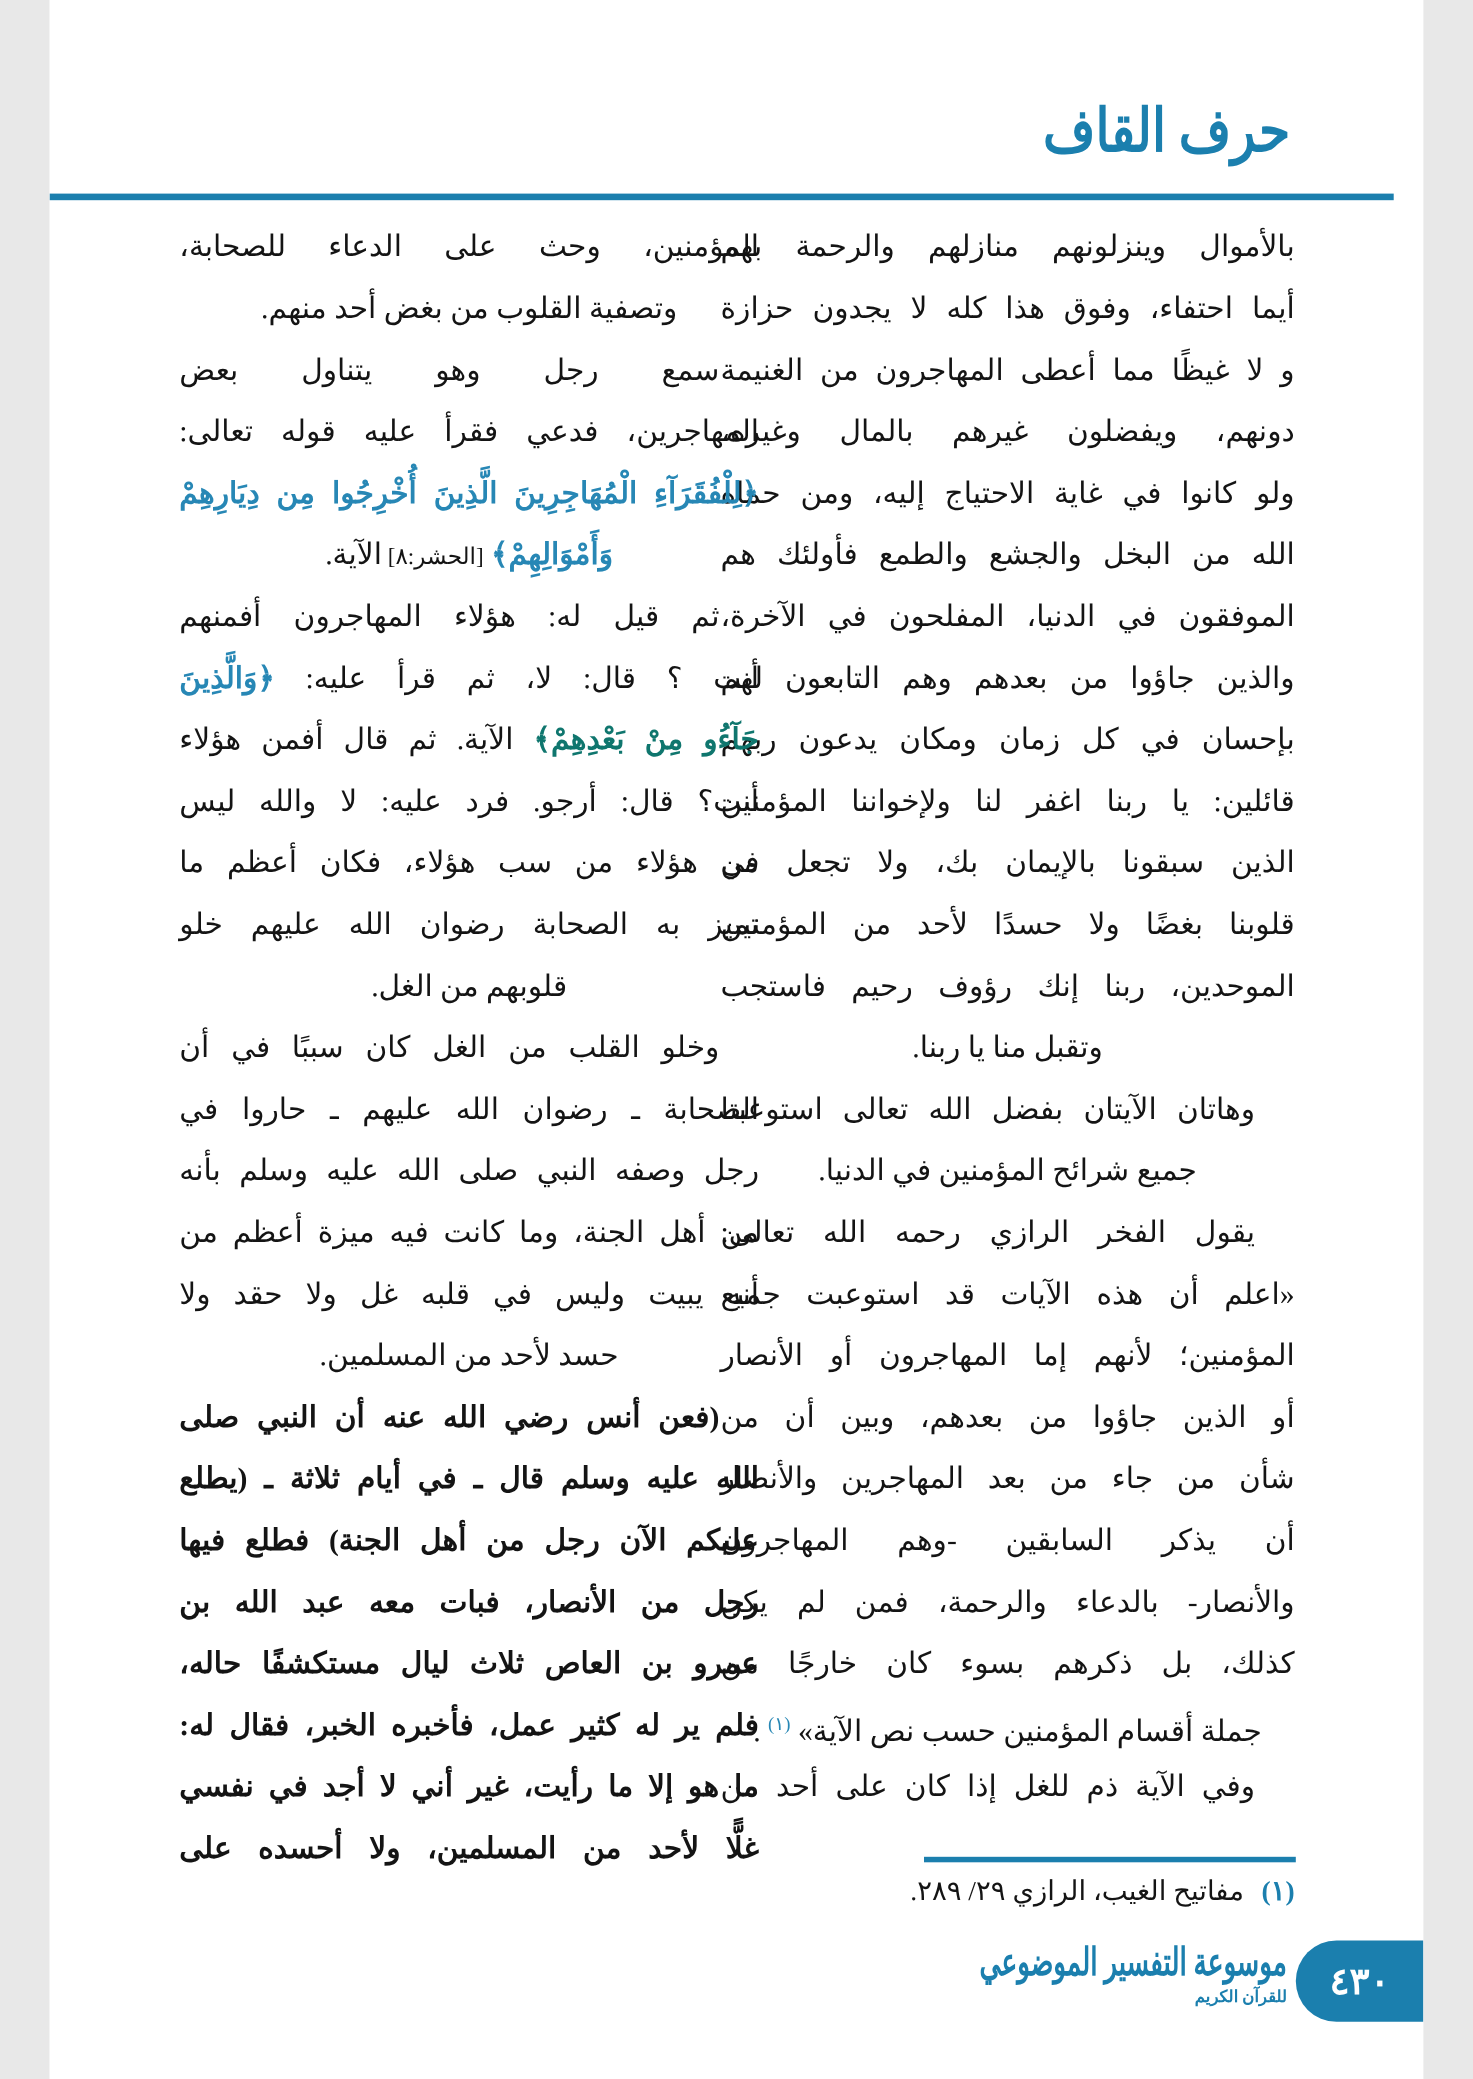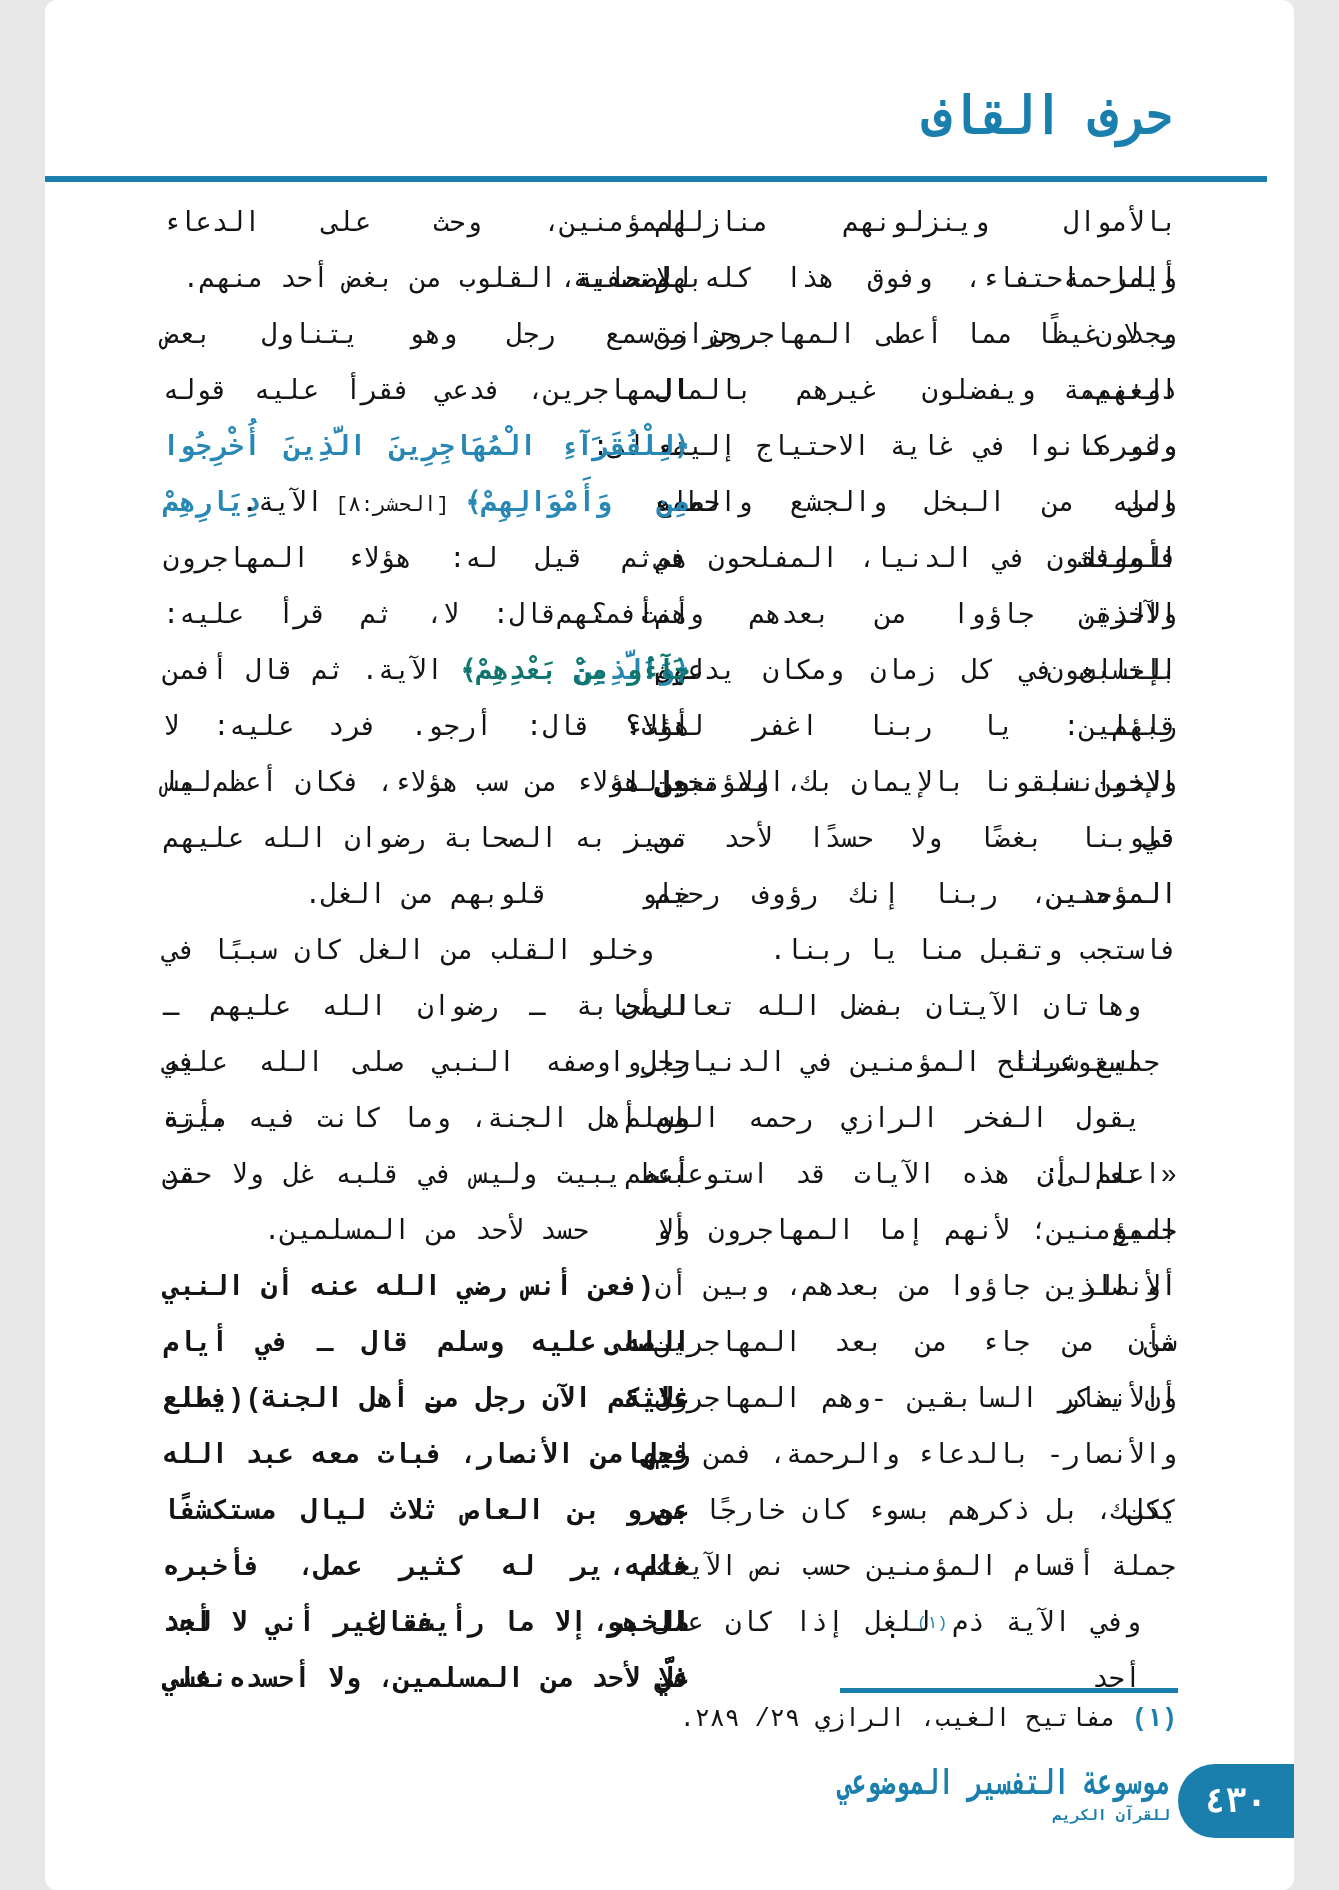--- a/index.html
+++ b/index.html
@@ -2,23 +2,22 @@
 <html lang="ar" dir="rtl"><head>
 <meta charset="utf-8">
 <style>
   html,body{margin:0;padding:0;background:#e8e8e8;}
   .page{
     position:relative;
     width:1249px;height:1890px;
     margin:0 auto;
     background:#ffffff;
     overflow:hidden;
-    font-family:Liberation Mono, monospace;
+    font-family:Liberation Serif, serif;
     direction:rtl;
-    border-radius:12px;
   }
   .chapter-heading{
     position:absolute;top:99px;right:121px;
     font-size:46px;font-weight:bold;line-height:1.1;
     letter-spacing:-1px;
     transform:scaleY(1.18);transform-origin:bottom right;
     white-space:nowrap;
   }
   .header-rule{
     position:absolute;top:176px;left:0;width:1222px;height:6px;

